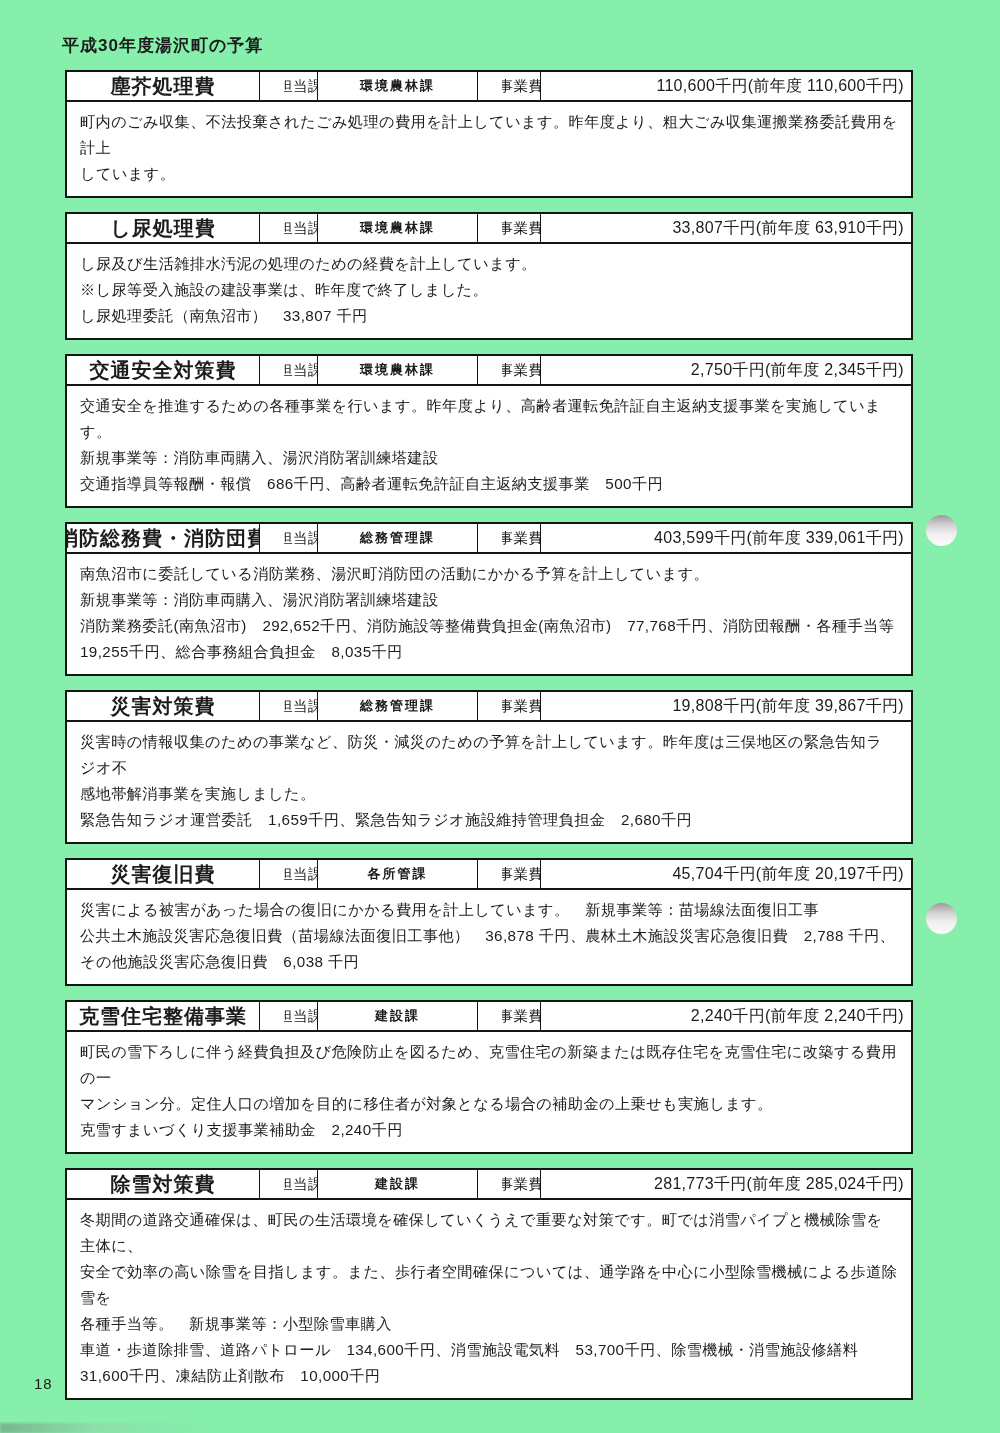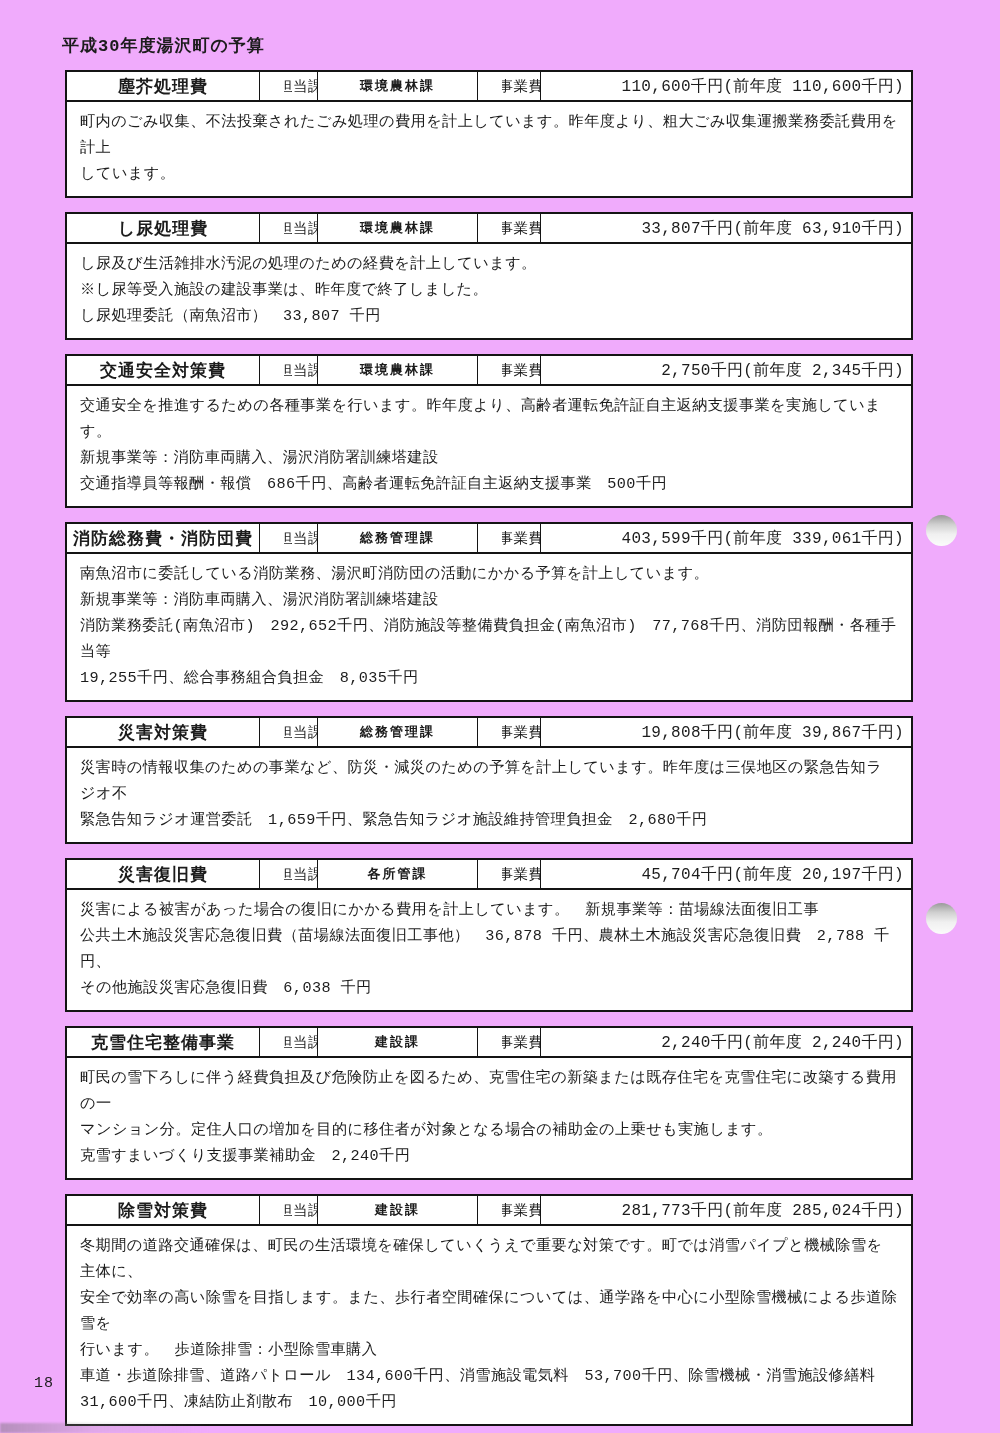--- a/index.html
+++ b/index.html
@@ -1,22 +1,22 @@
 <!DOCTYPE html>
 <html lang="ja"><head>
 <meta charset="utf-8">
 <style>
   html,body{margin:0;padding:0;background:#e8e8e8;}
   .page{
     position:relative;
     width:1000px;height:1433px;
     margin:0 auto;
-    background:#f0abfc;
+    background:#86efac;
     overflow:hidden;
-    font-family:Liberation Mono, monospace;
+    font-family:Liberation Sans, sans-serif;
     color:#1c1c1c;
   }
   .doc-title{
     position:absolute;left:62px;top:34px;
     font-size:17px;font-weight:bold;letter-spacing:1px;
     margin:0;
   }
   .boxes{
     position:absolute;left:65px;top:70px;width:848px;
   }
@@ -33,21 +33,21 @@
     height:28px;
     align-items:stretch;
   }
   .cell{
     display:flex;align-items:center;justify-content:center;
     border-right:1.5px solid #141414;
     white-space:nowrap;
     overflow:hidden;
   }
   .cell:last-child{border-right:none;}
-  .title-cell{font-weight:bold;font-size:17px;letter-spacing:1px;}
+  .title-cell{font-weight:bold;font-size:20px;letter-spacing:1px;}
   .label-cell{font-size:14.5px;letter-spacing:0.5px;margin-left:24px;}
   .dept-cell{font-weight:bold;font-size:13px;letter-spacing:2px;}
   .amount-cell{justify-content:flex-end;padding-right:7px;font-size:16px;letter-spacing:0.3px;}
   .box-body{
     padding:7px 13px 9px 13px;
     font-size:15.2px;
     line-height:26px;
     letter-spacing:0.4px;
   }
   .body-line{min-height:26px;}
@@ -138,20 +138,21 @@
   <section class="budget-box">
     <div class="box-header">
       <div class="cell title-cell">災害対策費</div>
       <div class="cell label-cell">担当課</div>
       <div class="cell dept-cell">総務管理課</div>
       <div class="cell label-cell">事業費</div>
       <div class="cell amount-cell">19,808千円(前年度 39,867千円)</div>
     </div>
     <div class="box-body">
           <div class="body-line">災害時の情報収集のための事業など、防災・減災のための予算を計上しています。昨年度は三俣地区の緊急告知ラジオ不</div>
+          <div class="body-line">感地帯解消事業を実施しました。</div>
           <div class="body-line">緊急告知ラジオ運営委託　1,659千円、緊急告知ラジオ施設維持管理負担金　2,680千円</div>
         </div>
   </section>
 
   <section class="budget-box">
     <div class="box-header">
       <div class="cell title-cell">災害復旧費</div>
       <div class="cell label-cell">担当課</div>
       <div class="cell dept-cell">各所管課</div>
       <div class="cell label-cell">事業費</div>
@@ -183,21 +184,21 @@
     <div class="box-header">
       <div class="cell title-cell">除雪対策費</div>
       <div class="cell label-cell">担当課</div>
       <div class="cell dept-cell">建設課</div>
       <div class="cell label-cell">事業費</div>
       <div class="cell amount-cell">281,773千円(前年度 285,024千円)</div>
     </div>
     <div class="box-body">
           <div class="body-line">冬期間の道路交通確保は、町民の生活環境を確保していくうえで重要な対策です。町では消雪パイプと機械除雪を主体に、</div>
           <div class="body-line">安全で効率の高い除雪を目指します。また、歩行者空間確保については、通学路を中心に小型除雪機械による歩道除雪を</div>
-          <div class="body-line">行います。　歩道除排雪：小型除雪車購入</div>
+          <div class="body-line">各種手当等。　新規事業等：小型除雪車購入</div>
           <div class="body-line">車道・歩道除排雪、道路パトロール　134,600千円、消雪施設電気料　53,700千円、除雪機械・消雪施設修繕料</div>
           <div class="body-line">31,600千円、凍結防止剤散布　10,000千円</div>
         </div>
   </section>
 
 </div>
 
   <div class="page-number">18</div>
 
   <div class="punch-hole hole-1"></div>

